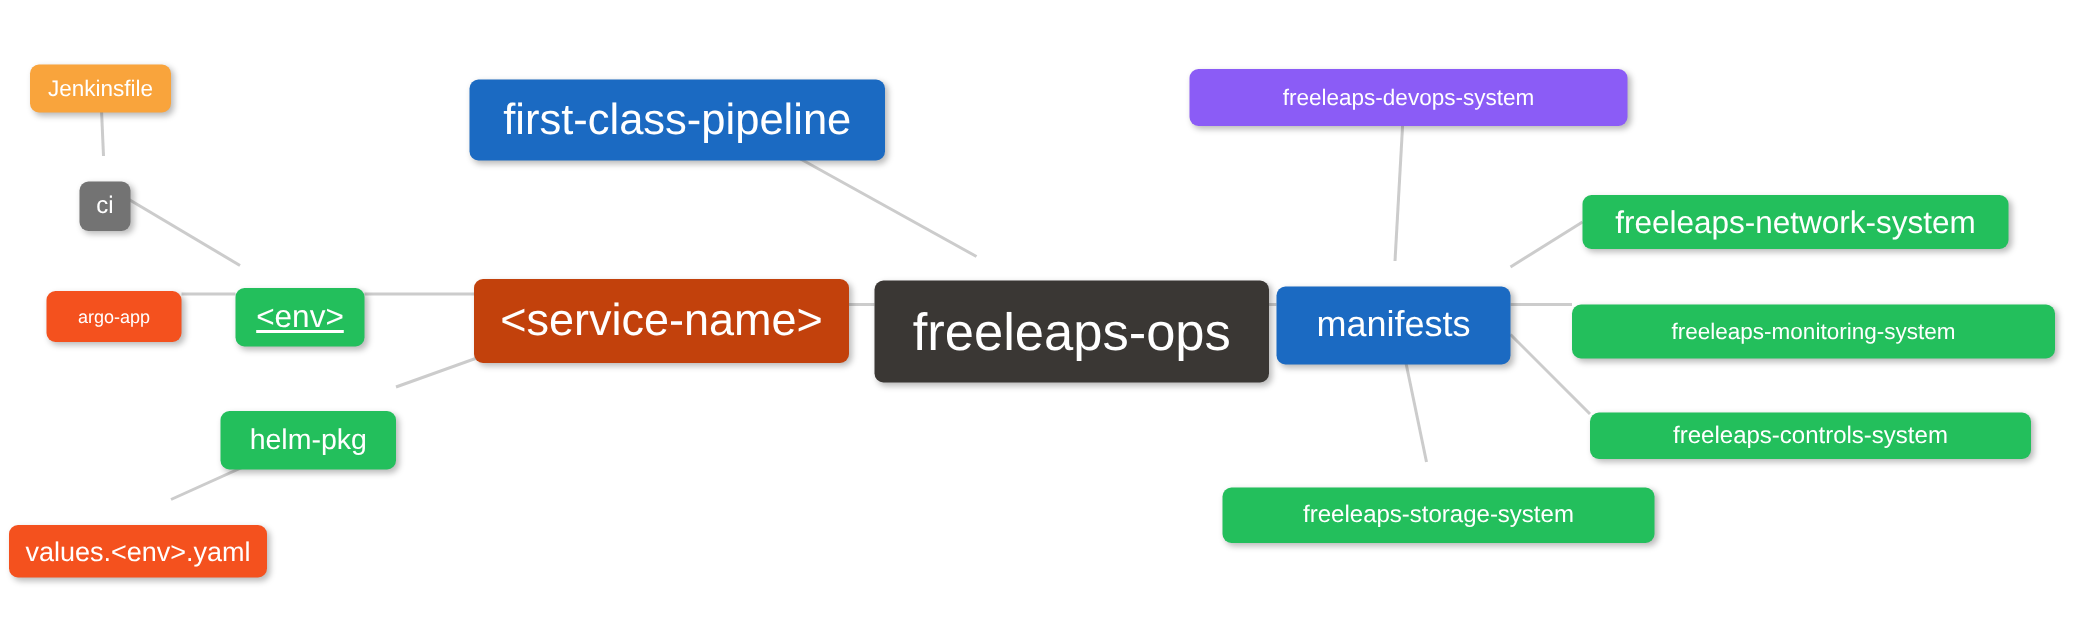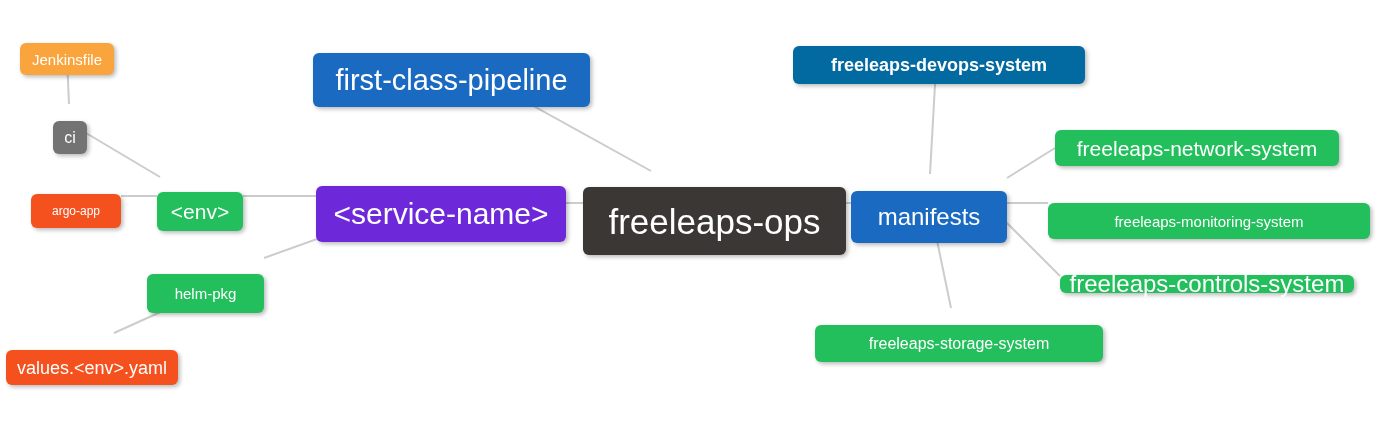--- a/index.html
+++ b/index.html
@@ -62,26 +62,26 @@
       <line x1="930" y1="174" x2="936" y2="67" stroke="#cccccc" stroke-width="2"></line>
       <line x1="1007" y1="178" x2="1055" y2="148" stroke="#cccccc" stroke-width="2"></line>
       <line x1="1007" y1="203" x2="1048" y2="203" stroke="#cccccc" stroke-width="2"></line>
       <line x1="1007" y1="223" x2="1060" y2="276" stroke="#cccccc" stroke-width="2"></line>
       <line x1="934" y1="226" x2="951" y2="308" stroke="#cccccc" stroke-width="2"></line>
     </svg>
   <div class="nodes" id="nodes">
       <div class="node" style="left: 20px; top: 26px; width: 94px; height: 32px; font-size: 15px; background: rgb(249, 164, 60);">Jenkinsfile</div>
       <div class="node" style="left: 53px; top: 104px; width: 34px; height: 33px; font-size: 16px; background: #737373;">ci</div>
       <div class="node" style="left: 31px; top: 177px; width: 90px; height: 34px; font-size: 12px; background: rgb(244, 81, 30);">argo-app</div>
-      <div class="node" style="left: 157px; top: 175px; width: 86px; height: 39px; font-size: 21px; background: rgb(35, 191, 92);">&lt;env&gt;</div>
+      <div class="node" style="left: 157px; top: 175px; width: 86px; height: 39px; font-size: 21px; background: rgb(35, 191, 92); text-decoration: underline;">&lt;env&gt;</div>
       <div class="node" style="left: 313px; top: 36px; width: 277px; height: 54px; font-size: 29px; background: rgb(27, 106, 194);">first-class-pipeline</div>
-      <div class="node" style="left: 316px; top: 169px; width: 250px; height: 56px; font-size: 30px; background: #6d28d9;">&lt;service-name&gt;</div>
+      <div class="node" style="left: 316px; top: 169px; width: 250px; height: 56px; font-size: 30px; background: #c2410c;">&lt;service-name&gt;</div>
       <div class="node" style="left: 583px; top: 170px; width: 263px; height: 68px; font-size: 35px; background: rgb(58, 55, 52);">freeleaps-ops</div>
       <div class="node" style="left: 851px; top: 174px; width: 156px; height: 52px; font-size: 24px; background: rgb(27, 106, 194);">manifests</div>
-      <div class="node" style="left: 147px; top: 257px; width: 117px; height: 39px; font-size: 15px; background: rgb(35, 191, 92);">helm-pkg</div>
+      <div class="node" style="left: 147px; top: 257px; width: 117px; height: 39px; font-size: 19px; background: rgb(35, 191, 92);">helm-pkg</div>
       <div class="node" style="left: 6px; top: 333px; width: 172px; height: 35px; font-size: 18px; background: rgb(244, 81, 30);">values.&lt;env&gt;.yaml</div>
-      <div class="node" style="left: 793px; top: 29px; width: 292px; height: 38px; font-size: 18px; background: #0369a1; font-weight: bold;">freeleaps-devops-system</div>
+      <div class="node" style="left: 793px; top: 29px; width: 292px; height: 38px; font-size: 15px; background: #8b5cf6;">freeleaps-devops-system</div>
       <div class="node" style="left: 1055px; top: 113px; width: 284px; height: 36px; font-size: 21px; background: rgb(35, 191, 92);">freeleaps-network-system</div>
       <div class="node" style="left: 1048px; top: 186px; width: 322px; height: 36px; font-size: 15px; background: rgb(35, 191, 92);">freeleaps-monitoring-system</div>
-      <div class="node" style="left: 1060px; top: 258px; width: 294px; height: 18px; font-size: 24px; background: rgb(35, 191, 92);">freeleaps-controls-system</div>
+      <div class="node" style="left: 1060px; top: 258px; width: 294px; height: 31px; font-size: 16px; background: rgb(35, 191, 92);">freeleaps-controls-system</div>
       <div class="node" style="left: 815px; top: 308px; width: 288px; height: 37px; font-size: 16px; background: rgb(35, 191, 92);">freeleaps-storage-system</div>
     </div>
 </div>
 
 </body></html>

